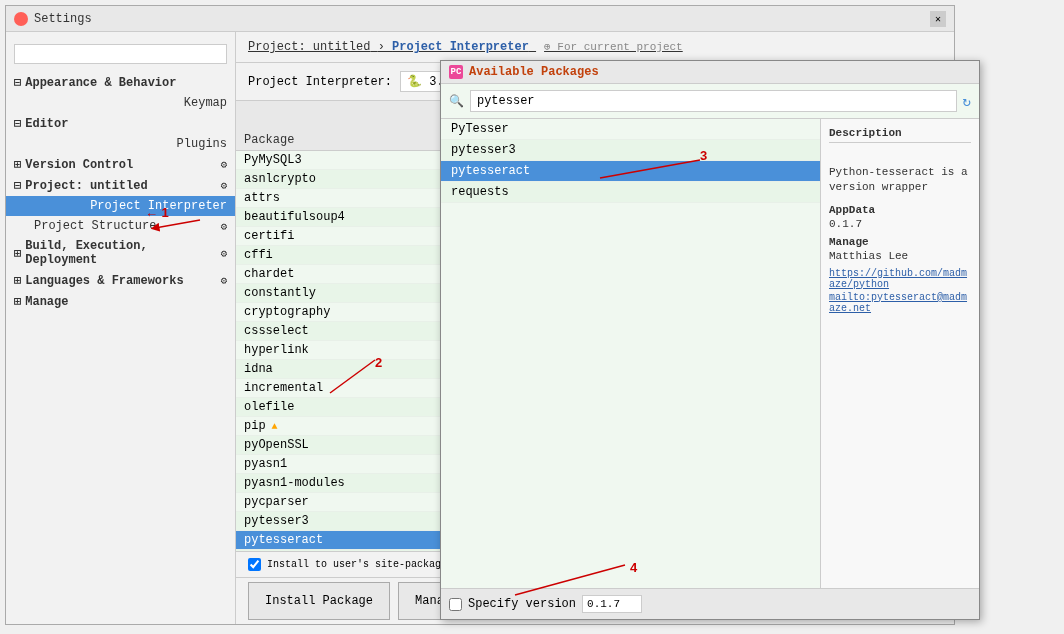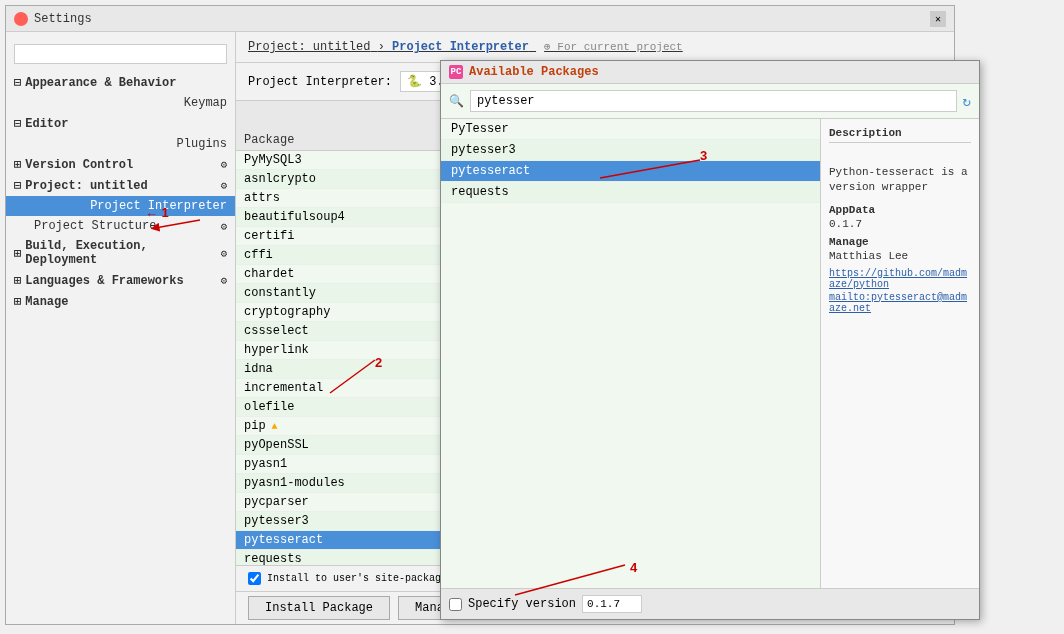--- a/index.html
+++ b/index.html
@@ -38,21 +38,21 @@
     .package-list-header { display: flex; background: #e8e8e8; border-bottom: 1px solid #ccc; padding: 3px 8px; }
     .package-list-header span { font-size: 12px; color: #333; font-family: 'Courier New', monospace; margin-top: 29px; }
     .package-list { flex: 1; overflow-y: auto; background: white; }
     .package-row { padding: 2px 8px; font-size: 12px; font-family: 'Courier New', monospace; cursor: pointer; border-bottom: 1px solid #e8f0e8; background: #f0f8f0; }
     .package-row:nth-child(even) { background: #e8f5e8; }
     .package-row.selected { background: #4a90d9; color: white; }
     .package-row .upgrade-icon { color: orange; font-size: 10px; }
 
     .bottom-bar { padding: 6px 12px; border-top: 1px solid #ccc; background: #f2f2f2; display: flex; align-items: center; gap: 6px; }
     .install-buttons { display: flex; gap: 8px; padding: 4px 12px; border-top: 1px solid #ccc; background: #f2f2f2; }
-    .install-btn { padding: 4px 16px; border: 1px solid #aaa; background: #e8e8e8; cursor: pointer; font-size: 12px; }
+    .install-btn { padding: 11px 16px; border: 1px solid #aaa; background: #e8e8e8; cursor: pointer; font-size: 12px; }
 
     
     .popup { position: absolute; top: 60px; left: 440px; width: 540px; height: 560px; background: #f0f8f0; border: 1px solid #888; box-shadow: 2px 2px 8px rgba(0,0,0,0.3); display: flex; flex-direction: column; z-index: 10; }
     .popup-header { background: #e8e8e8; border-bottom: 1px solid #ccc; padding: 4px 8px; display: flex; align-items: center; gap: 6px; }
     .popup-title { font-size: 12px; font-weight: bold; color: #c2410c; }
     .popup-icon { width: 14px; height: 14px; background: #ec4899; border-radius: 2px; display: inline-flex; align-items: center; justify-content: center; color: white; font-size: 9px; font-weight: bold; }
 
     .popup-search { padding: 6px 8px; border-bottom: 1px solid #ccc; display: flex; align-items: center; gap: 6px; }
     .popup-search input { flex: 1; padding: 3px 6px; border: 1px solid #ccc; font-size: 12px; }
     .popup-search-icon { color: #666; }

